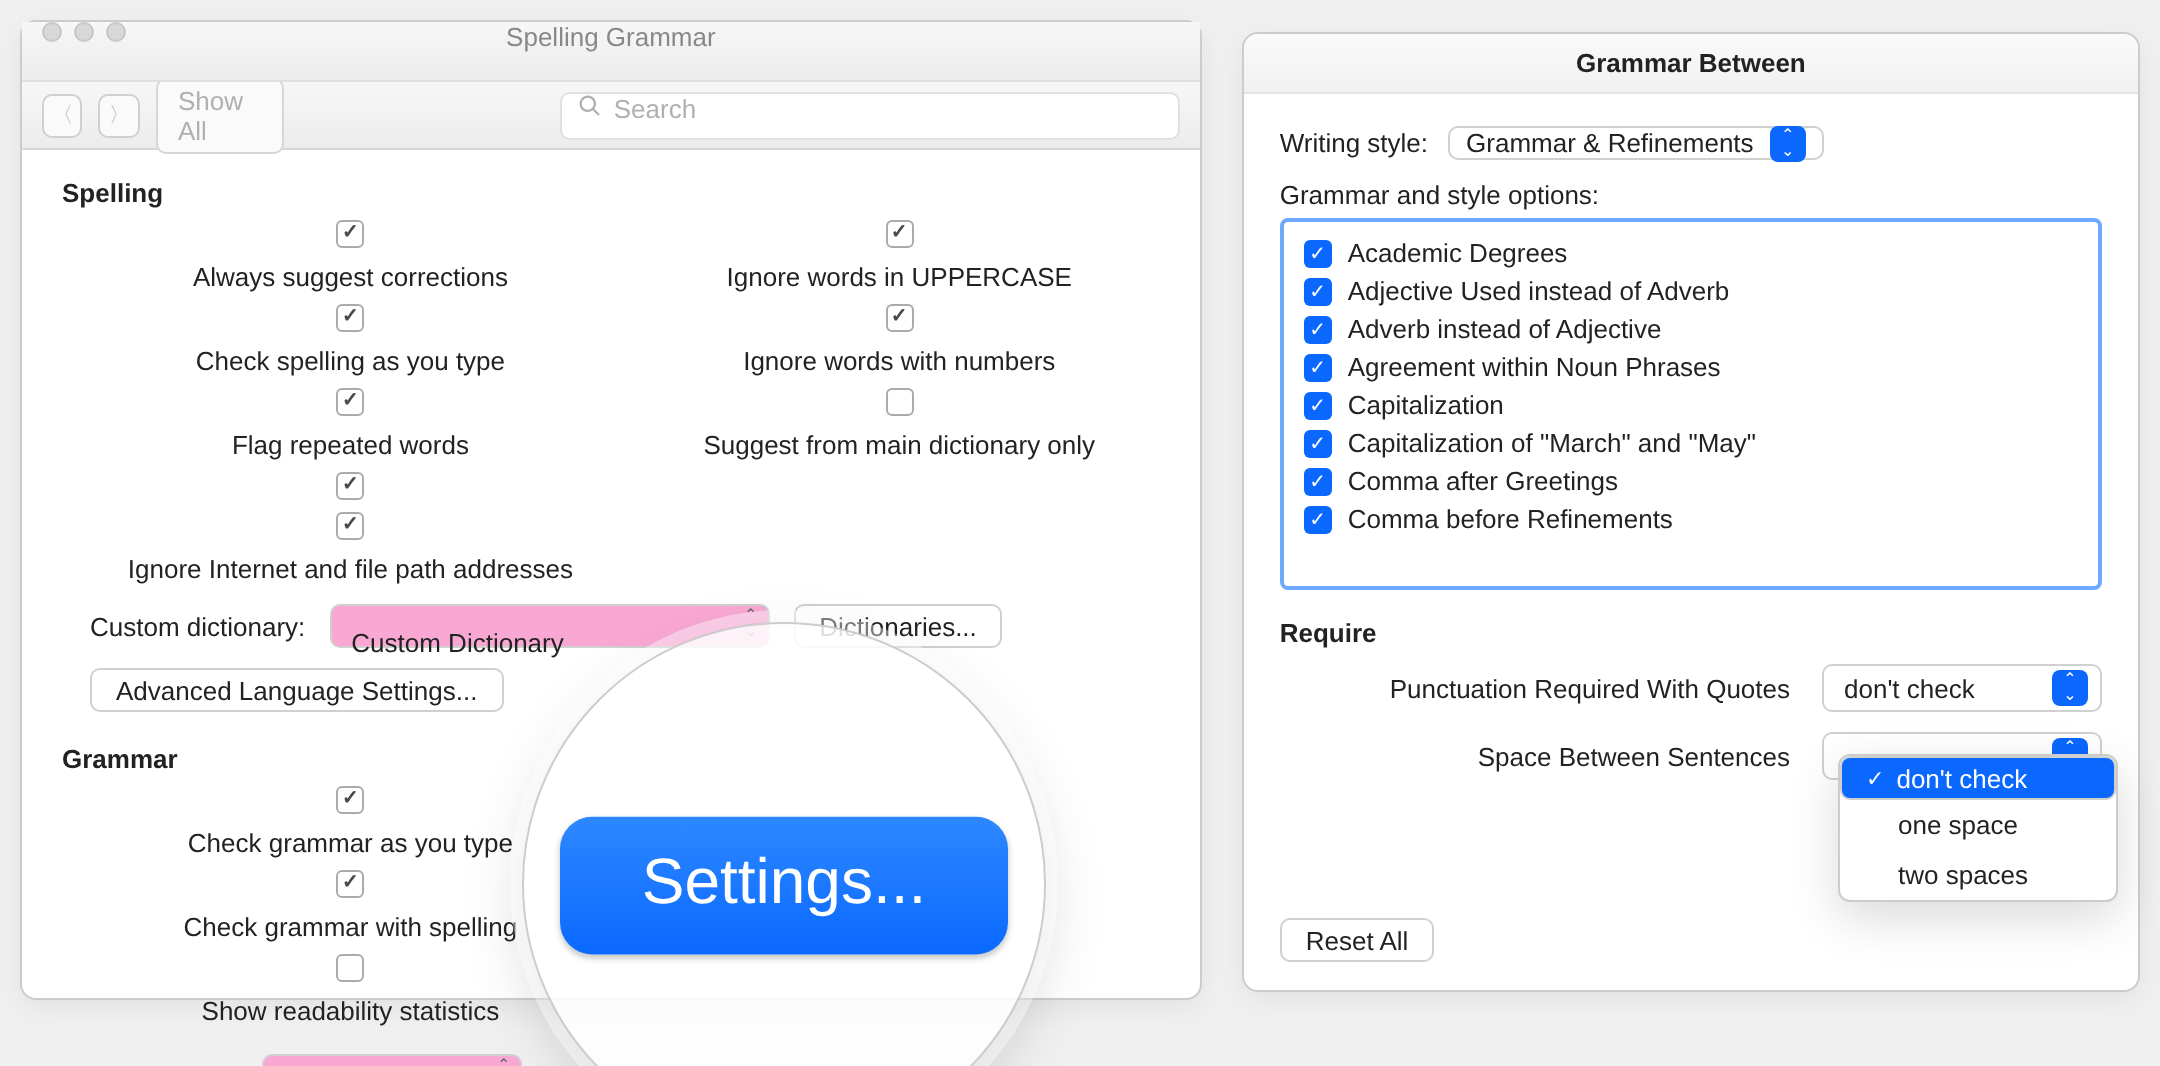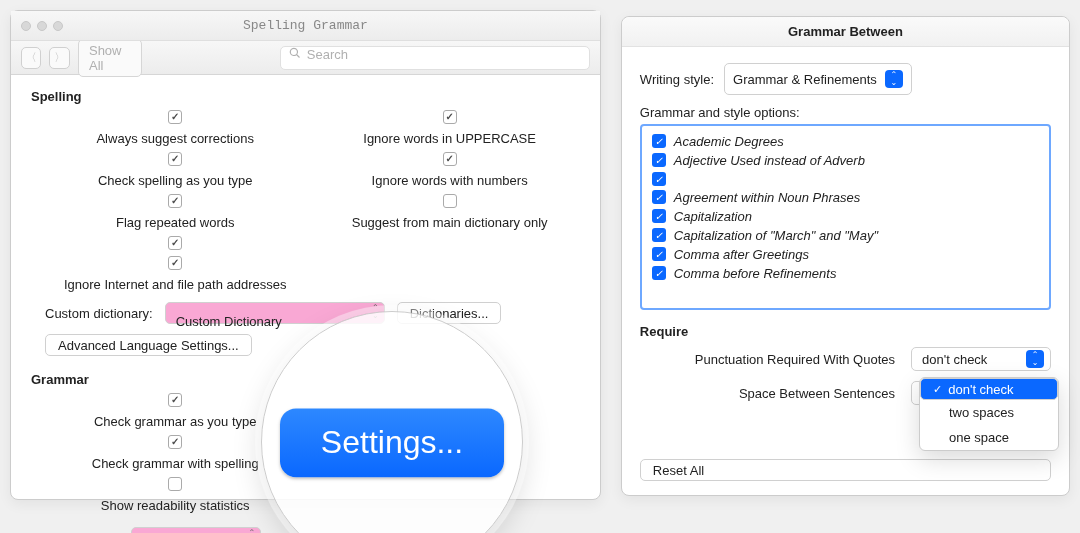--- a/index.html
+++ b/index.html
@@ -25,26 +25,25 @@
   }
   .left-panel { width: 592px; height: 490px; }
   .right-panel { width: 450px; height: 480px; margin-top: 6px; }
 
   
   .titlebar {
     height: 30px;
     background: linear-gradient(#f7f7f7,#ececec);
     border-bottom: 1px solid #dfdfdf;
     display: flex;
-    align-items: center;
+    align-items: flex-start;
     padding: 0 10px;
     gap: 8px;
     color: #888;
     position: relative;
-    font-family: Liberation Mono, monospace;
   }
   .lights { display:flex; gap:6px; }
   .light { width:10px; height:10px; border-radius:50%; background:#d8d8d8; border:1px solid #c8c8c8;}
   .titlebar-title { position:absolute; left:0; right:0; text-align:center; pointer-events:none; font-size:13px;}
   .toolbar {
     height: 34px;
     background: linear-gradient(#f7f7f7,#ececec);
     border-bottom: 1px solid #d6d6d6;
     display:flex;
     align-items:center;
@@ -141,35 +140,35 @@
   .right-title {
     height: 30px; display:flex; align-items:center; justify-content:center;
     font-weight:600; border-bottom:1px solid #e2e2e2;
     border-top-left-radius:8px; border-top-right-radius:8px;
     background:linear-gradient(#fafafa,#f1f1f1);
   }
   .rbody { padding: 16px 18px 16px 18px; }
   .rline { display:flex; align-items:center; gap:10px; margin-bottom:10px; }
   .popup {
     border:1px solid #d0d0d0; border-radius:5px; background:#fff;
-    padding: 2px 8px; height:32px; display:flex; align-items:center; gap:8px;
+    padding: 2px 8px; height:17px; display:flex; align-items:center; gap:8px;
     position:relative;
   }
   .popcap {
     width:18px; height:18px; border-radius:4px; background:#0a68ff;
     display:flex; align-items:center; justify-content:center;
     position:relative; color:#fff; font-size:8px; line-height:1;
   }
   .popcap::before { content:"⌃"; position:absolute; top:1px; }
   .popcap::after  { content:"⌄"; position:absolute; bottom:1px; }
   .listbox {
     border:2px solid #6ea8ff; border-radius:4px; padding:6px 6px; margin-top:4px;
     height: 186px; overflow:hidden;
   }
-  .lb-item { display:flex; gap:8px; padding:2px 4px;font-style:italic; }
+  .lb-item { display:flex; align-items:center; gap:8px; padding:2px 4px; }
   .lb-check {
     width:14px; height:14px; border-radius:3px; background:#0a68ff;
     display:flex; align-items:center; justify-content:center; color:#fff; font-size:10px;
   }
   .lb-check::before { content:"✓"; }
   .reqhead { font-weight:600; margin-top:14px; margin-bottom:8px; }
   .rowr { display:flex; align-items:center; gap:12px; margin-bottom:10px; }
   .rowr .lab { flex:1; text-align:right; padding-right:4px; }
   .rsel {
     width:140px;
@@ -186,21 +185,21 @@
     box-shadow: 0 8px 24px rgba(0,0,0,0.15);
     overflow:hidden;
     z-index:5;
   }
   .menu .mi { padding:5px 12px; display:flex; align-items:center; gap:6px; }
   .menu .mi.sel { background:#0a68ff; color:#fff; }
   .menu .mi.sel::before { content:"✓"; font-size:11px; }
   .menu .mi:not(.sel)::before { content:""; width:11px; display:inline-block; }
   .foot {
     position:absolute; bottom:14px; left:18px; right:18px;
-    display:flex; justify-content:space-between;flex-direction:column;
+    display:flex; justify-content:space-between;
   }
 </style>
 </head>
 <body>
 
 <div class="panel left-panel">
   <div class="titlebar">
     <div class="lights">
       <div class="light"></div>
       <div class="light"></div>
@@ -326,20 +325,21 @@
         <div class="lb-item">
           <span class="lb-check"></span>
           <span>Academic Degrees</span>
         </div>
         <div class="lb-item">
           <span class="lb-check"></span>
           <span>Adjective Used instead of Adverb</span>
         </div>
         <div class="lb-item">
           <span class="lb-check"></span>
+          <span>Adverb instead of Adjective</span>
         </div>
         <div class="lb-item">
           <span class="lb-check"></span>
           <span>Agreement within Noun Phrases</span>
         </div>
         <div class="lb-item">
           <span class="lb-check"></span>
           <span>Capitalization</span>
         </div>
         <div class="lb-item">
@@ -372,24 +372,24 @@
         <span class="popcap"></span>
       </div>
     </div>
   </div>
 
   <div class="menu" id="menu">
       <div class="mi sel">
         <span>don't check</span>
       </div>
       <div class="mi">
+        <span>one space</span>
+      </div>
+      <div class="mi">
         <span>two spaces</span>
-      </div>
-      <div class="mi">
-        <span>one space</span>
       </div>
     </div>
 
   <div class="foot">
     <div class="btn">Reset All</div>
     <div style="width:10px"></div>
   </div>
 </div>
 
 </body></html>

